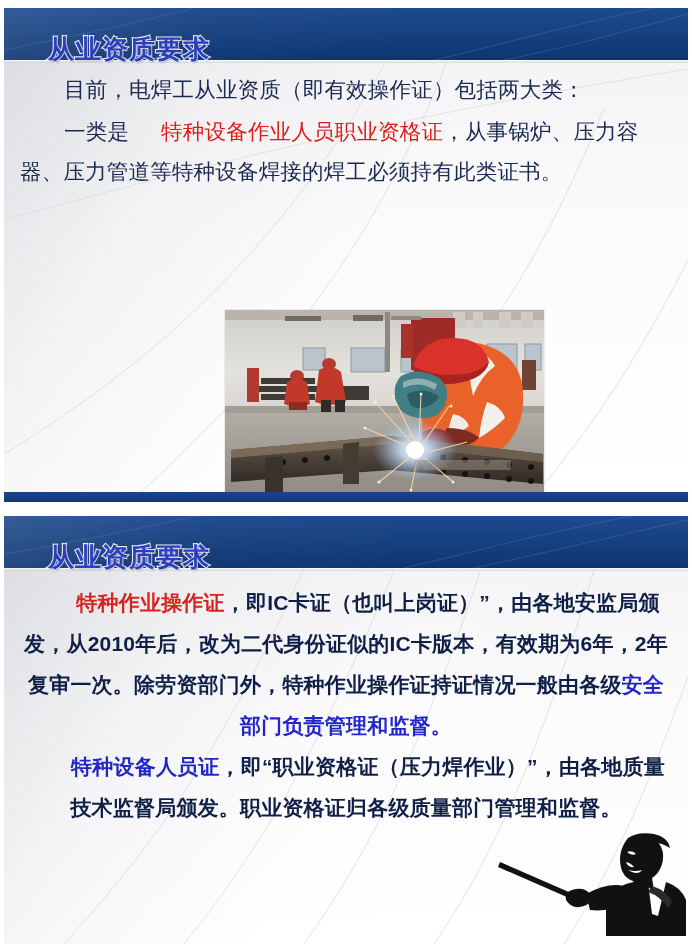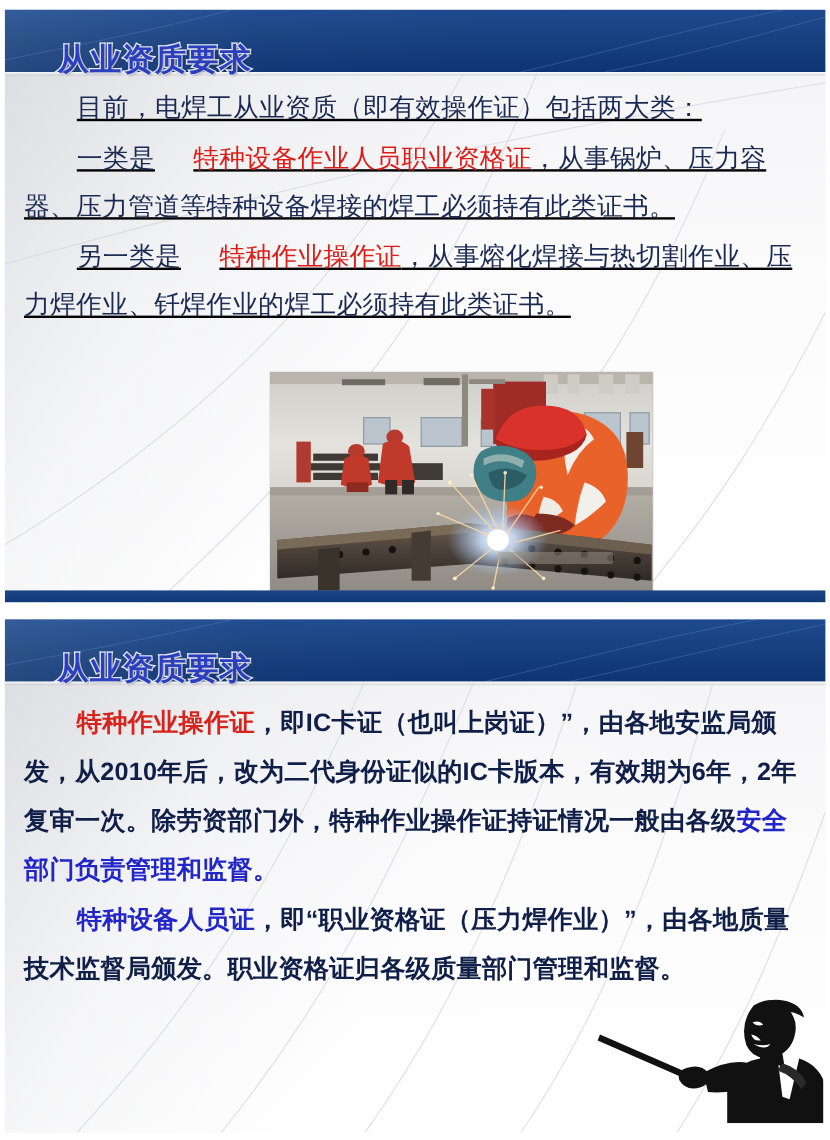--- a/index.html
+++ b/index.html
@@ -104,21 +104,20 @@
   .bottom-bar.b1 { background: linear-gradient(180deg, #1b4587 0%, #0f3a78 100%); }
 
   
   .body-1 {
     position: absolute;
     left: 0;
     top: 62px;
     width: 100%;
     padding: 0 16px;
     box-sizing: border-box;
-    text-decoration: underline;
   }
   .para {
     font-size: 21.5px;
     line-height: 40px;
     color: #1b2a52;
     letter-spacing: 0.2px;
     margin: 0 0 2px 0;
     text-indent: 0;
   }
   .para.indent { text-indent: 44px; }
@@ -142,20 +141,21 @@
   .photo svg { display: block; width: 100%; height: 100%; }
 
   
   .body-2 {
     position: absolute;
     left: 0;
     top: 66px;
     width: 100%;
     padding: 0 16px;
     box-sizing: border-box;
+    text-align: center;
   }
   .para2 {
     font-size: 21px;
     line-height: 41px;
     font-weight: bold;
     color: #101f48;
     letter-spacing: 0.2px;
     margin: 0;
   }
   .para2.indent { text-indent: 44px; }
@@ -210,23 +210,20 @@
       <div class="body-1">
 
         <p class="para indent">
           <span>目前，电焊工从业资质（即有效操作证）包括两大类：</span>
         </p>
 
         <p class="para indent">
           <span>一类是</span><span class="hl-red">特种设备作业人员职业资格证</span><span>，从事锅炉、压力容器、压力管道等特种设备焊接的焊工必须持有此类证书。</span>
         </p>
 
-        <p class="para indent">
-          <span>另一类是</span><span class="hl-red">特种作业操作证</span><span>，从事熔化焊接与热切割作业、压力焊作业、钎焊作业的焊工必须持有此类证书。</span>
-        </p>
       </div>
 
       <figure class="photo-wrap">
         <div class="photo">
           <svg viewBox="0 0 319 187" preserveAspectRatio="none">
             <defs>
               <linearGradient id="skyWall" x1="0" y1="0" x2="0" y2="1">
                 <stop offset="0%" stop-color="#cfcdc8"></stop>
                 <stop offset="55%" stop-color="#e4e2dd"></stop>
                 <stop offset="100%" stop-color="#d6d3cd"></stop>

